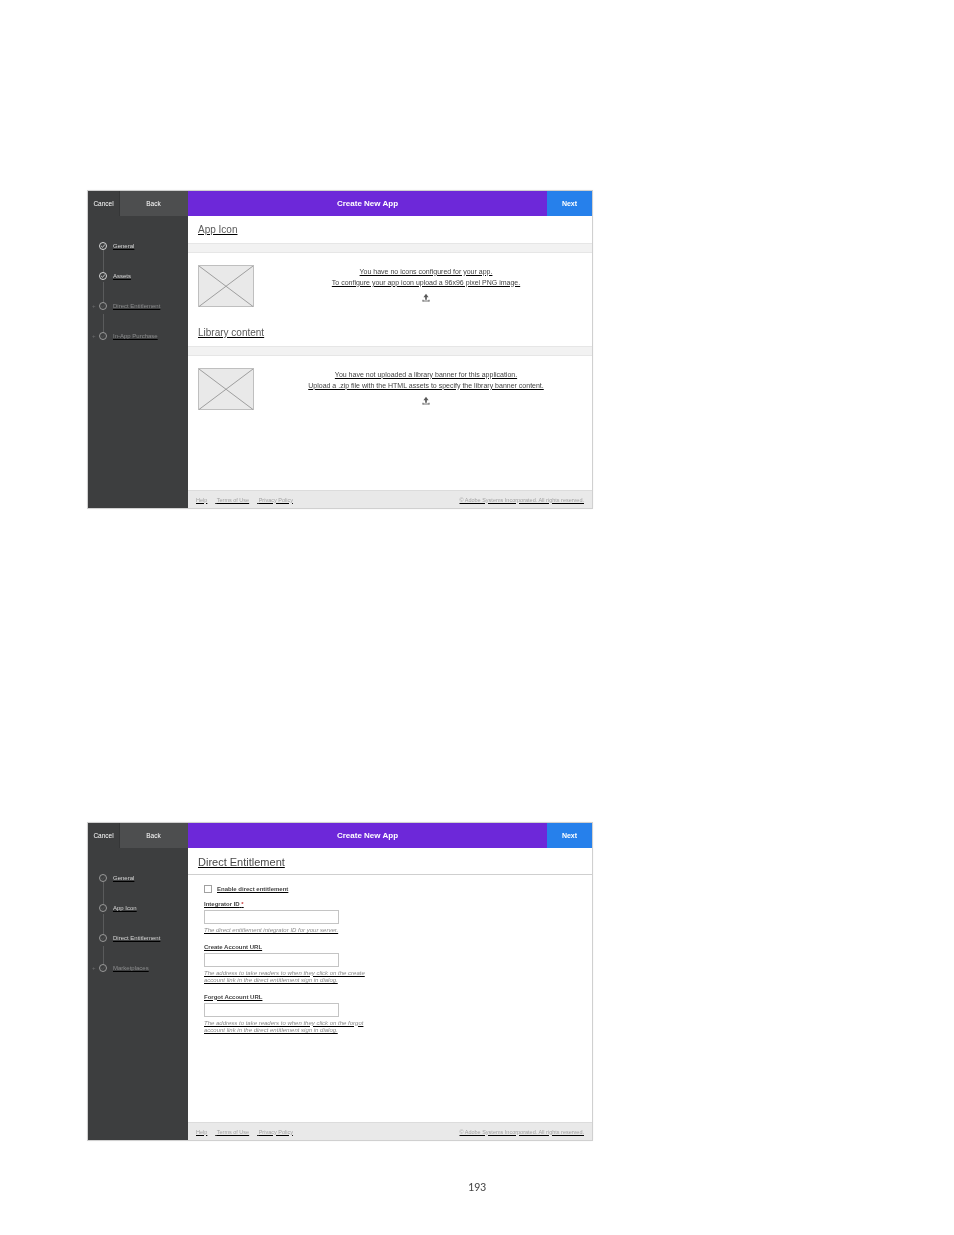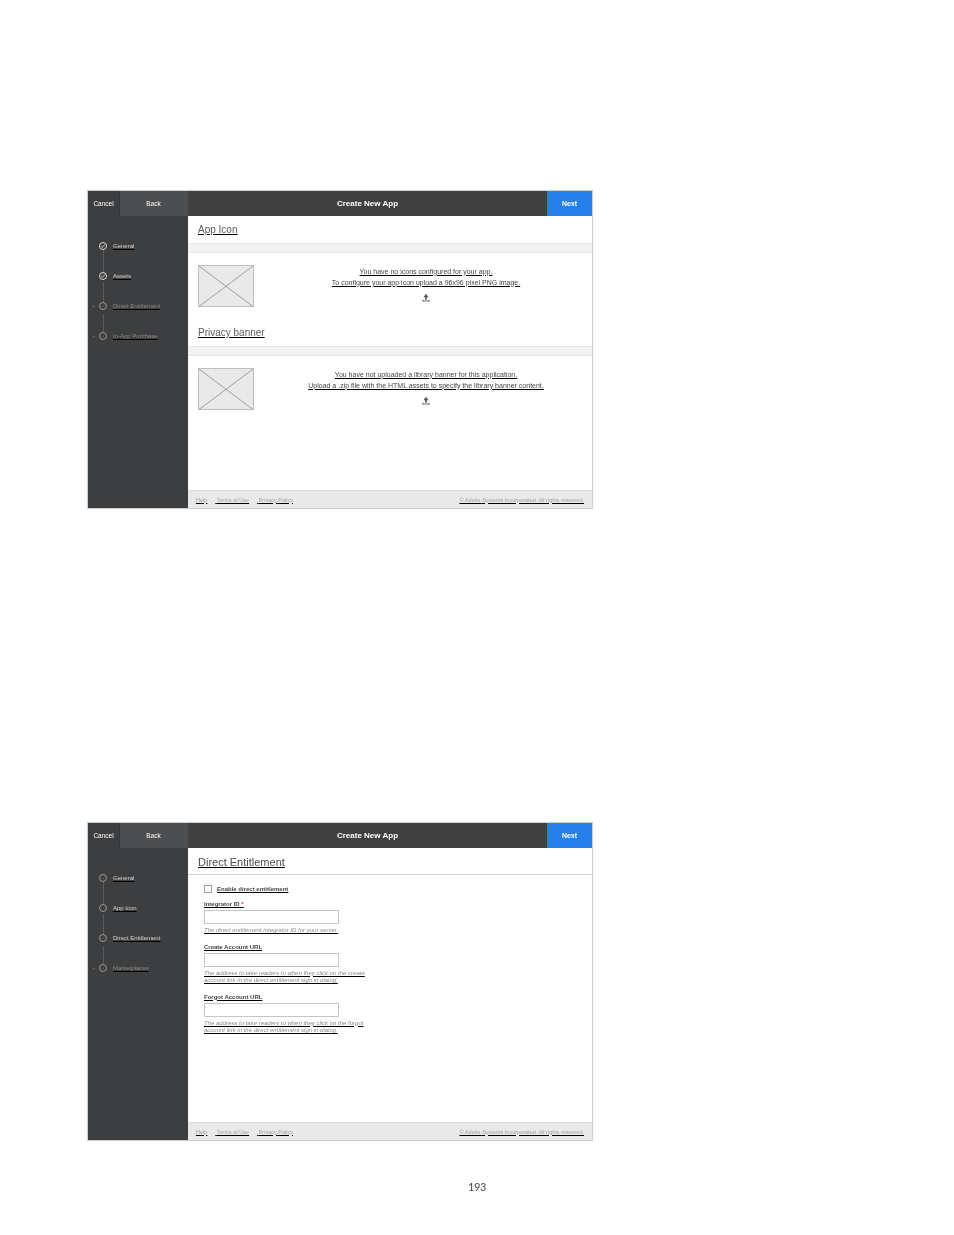--- a/index.html
+++ b/index.html
@@ -7,21 +7,21 @@
   .page { width: 954px; height: 1235px; position: relative; }
   .shot { position: absolute; width: 506px; height: 319px; border: 1px solid #d0d0d0; background: #fff; box-shadow: 0 0 2px rgba(0,0,0,0.05); display: flex; flex-direction: column; }
   .shot.first  { left: 87px; top: 190px; }
   .shot.second { left: 87px; top: 822px; }
 
   
   .topbar { height: 25px; display: flex; align-items: stretch; }
   .tb-left { width: 31px; background: #3d3e3f; color: #fff; font-size: 6.5px; display: flex; align-items: center; justify-content: center; }
   .tb-back { width: 69px; background: #4d4e4f; color: #fff; font-size: 6.5px; display: flex; align-items: center; justify-content: center; position: relative; }
   .tb-back::after { content: ""; position: absolute; left: 0; top: 0; bottom: 0; width: 1px; background: rgba(0,0,0,0.3); }
-  .tb-mid { flex: 1 1 auto; background: #404040; color: #fff; font-size: 8px; font-weight: 600; display: flex; align-items: center; justify-content: center; }
+  .tb-mid { flex: 1 1 auto; background: #6d28d9; color: #fff; font-size: 8px; font-weight: 600; display: flex; align-items: center; justify-content: center; }
   .tb-next { width: 45px; background: #2680eb; color: #fff; font-size: 7px; font-weight: 600; display: flex; align-items: center; justify-content: center; }
 
   
   .shot-body { flex: 1 1 auto; display: flex; min-height: 0; text-decoration: underline; }
   .sidebar { width: 100px; background: #3d3e3f; color: #d7d7d7; padding: 20px 0 0 0; font-size: 6px; position: relative; }
   .step { display: flex; align-items: center; padding: 6px 8px 6px 11px; position: relative; margin-bottom: 10px; }
   .step .circ { width: 8px; height: 8px; border-radius: 50%; border: 1px solid #9a9a9a; display: flex; align-items: center; justify-content: center; margin-right: 6px; flex: 0 0 8px; position: relative; z-index: 1; background: #3d3e3f; }
   .step .circ.done { border-color: #d7d7d7; }
   .step .circ.done svg { width: 6px; height: 6px; }
   .step .circ.dim svg { width: 6px; height: 6px; opacity: 0.35; }
@@ -138,21 +138,21 @@
             <svg viewBox="0 0 14 14">
                   <path d="M7 2 L10 6 L8 6 L8 9 L6 9 L6 6 L4 6 Z" fill="#5a5a5a"></path>
                   <rect x="3" y="10" width="8" height="1" fill="#5a5a5a"></rect>
                   <rect x="3" y="9" width="1" height="2" fill="#5a5a5a"></rect>
                   <rect x="10" y="9" width="1" height="2" fill="#5a5a5a"></rect>
                 </svg>
           </span>
         </div>
       </div>
 
-      <div class="sec-head">Privacy banner</div>
+      <div class="sec-head">Library content</div>
       <div class="sec-bar"></div>
       <div class="row">
         <div class="placeholder">
           <svg viewBox="0 0 56 42">
                 <line x1="0" y1="0" x2="56" y2="42" stroke="#9b9b9b" stroke-width="1"></line>
                 <line x1="56" y1="0" x2="0" y2="42" stroke="#9b9b9b" stroke-width="1"></line>
               </svg>
         </div>
         <div class="msgbox">
           <div class="m1">You have not uploaded a library banner for this application.</div>

